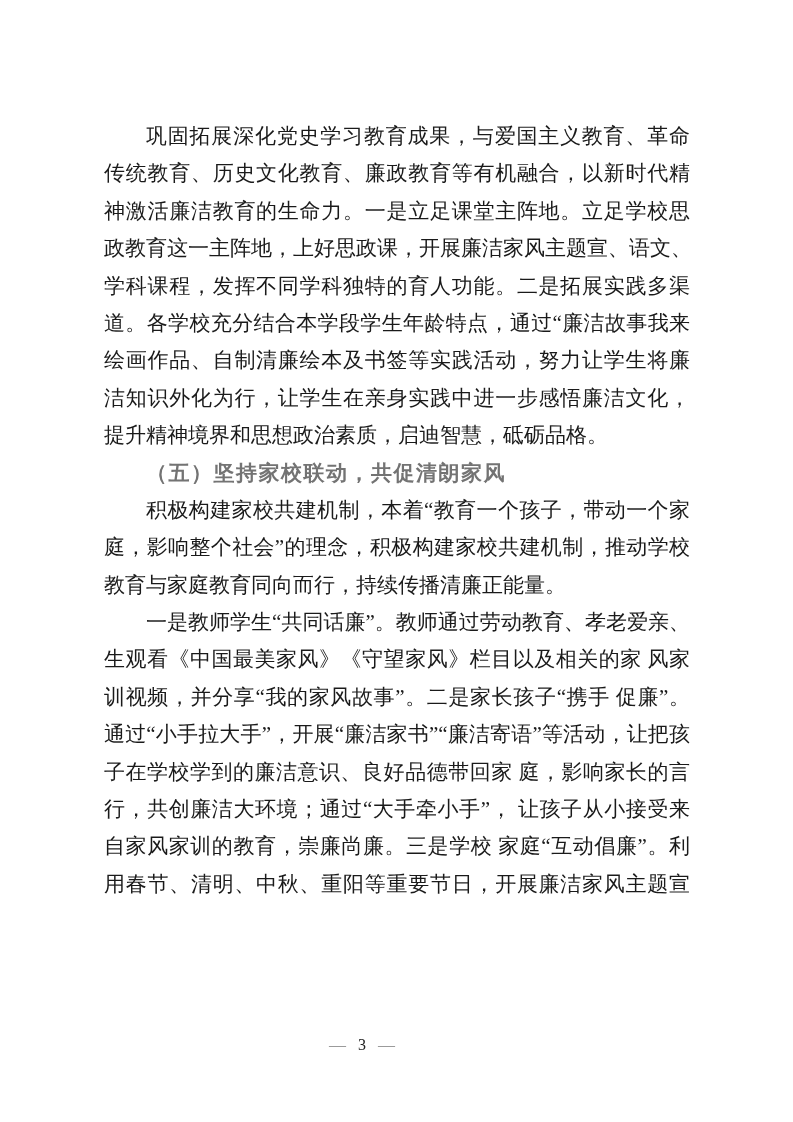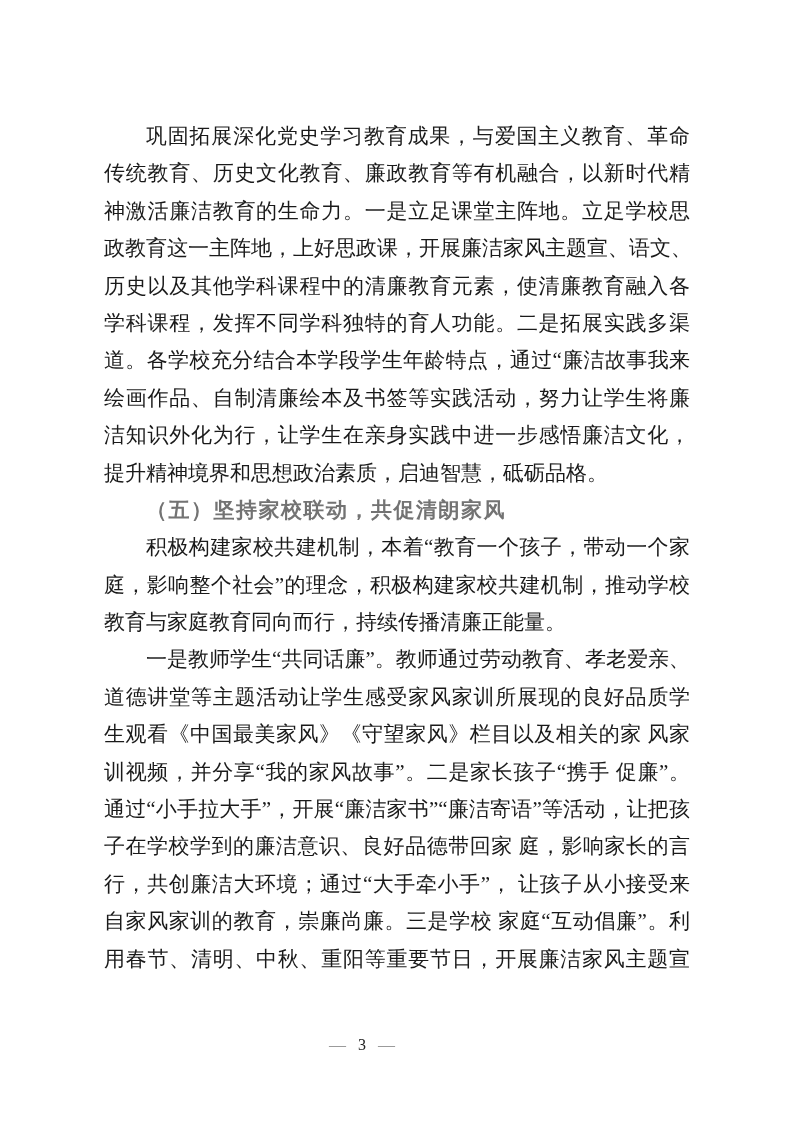--- a/index.html
+++ b/index.html
@@ -64,32 +64,30 @@
 </style>
 </head>
 <body>
 
 <div class="page">
   <div class="content" id="doc-body">
       <div class="line indent">巩固拓展深化党史学习教育成果，与爱国主义教育、革命</div>
       <div class="line">传统教育、历史文化教育、廉政教育等有机融合，以新时代精</div>
       <div class="line">神激活廉洁教育的生命力。一是立足课堂主阵地。立足学校思</div>
       <div class="line">政教育这一主阵地，上好思政课，开展廉洁家风主题宣、语文、</div>
-      <div class="line">历史以及其他学科课程中的清廉教育元素，使清廉教育融入各</div>
       <div class="line">学科课程，发挥不同学科独特的育人功能。二是拓展实践多渠</div>
       <div class="line">道。各学校充分结合本学段学生年龄特点，通过“廉洁故事我来</div>
       <div class="line">绘画作品、自制清廉绘本及书签等实践活动，努力让学生将廉</div>
       <div class="line">洁知识外化为行，让学生在亲身实践中进一步感悟廉洁文化，</div>
       <div class="line end">提升精神境界和思想政治素质，启迪智慧，砥砺品格。</div>
       <div class="line heading end indent">（五）坚持家校联动，共促清朗家风</div>
       <div class="line indent">积极构建家校共建机制，本着“教育一个孩子，带动一个家</div>
       <div class="line">庭，影响整个社会”的理念，积极构建家校共建机制，推动学校</div>
       <div class="line end">教育与家庭教育同向而行，持续传播清廉正能量。</div>
       <div class="line indent">一是教师学生“共同话廉”。教师通过劳动教育、孝老爱亲、</div>
-      <div class="line">道德讲堂等主题活动让学生感受家风家训所展现的良好品质学</div>
       <div class="line">生观看《中国最美家风》《守望家风》栏目以及相关的家 风家</div>
       <div class="line">训视频，并分享“我的家风故事”。二是家长孩子“携手 促廉”。</div>
       <div class="line">通过“小手拉大手”，开展“廉洁家书”“廉洁寄语”等活动，让把孩</div>
       <div class="line">子在学校学到的廉洁意识、良好品德带回家 庭，影响家长的言</div>
       <div class="line">行，共创廉洁大环境；通过“大手牵小手”， 让孩子从小接受来</div>
       <div class="line">自家风家训的教育，崇廉尚廉。三是学校 家庭“互动倡廉”。利</div>
       <div class="line">用春节、清明、中秋、重阳等重要节日，开展廉洁家风主题宣</div>
     </div>
   <div class="footer">
     <span class="dash">—</span><span class="num">3</span><span class="dash">—</span>

